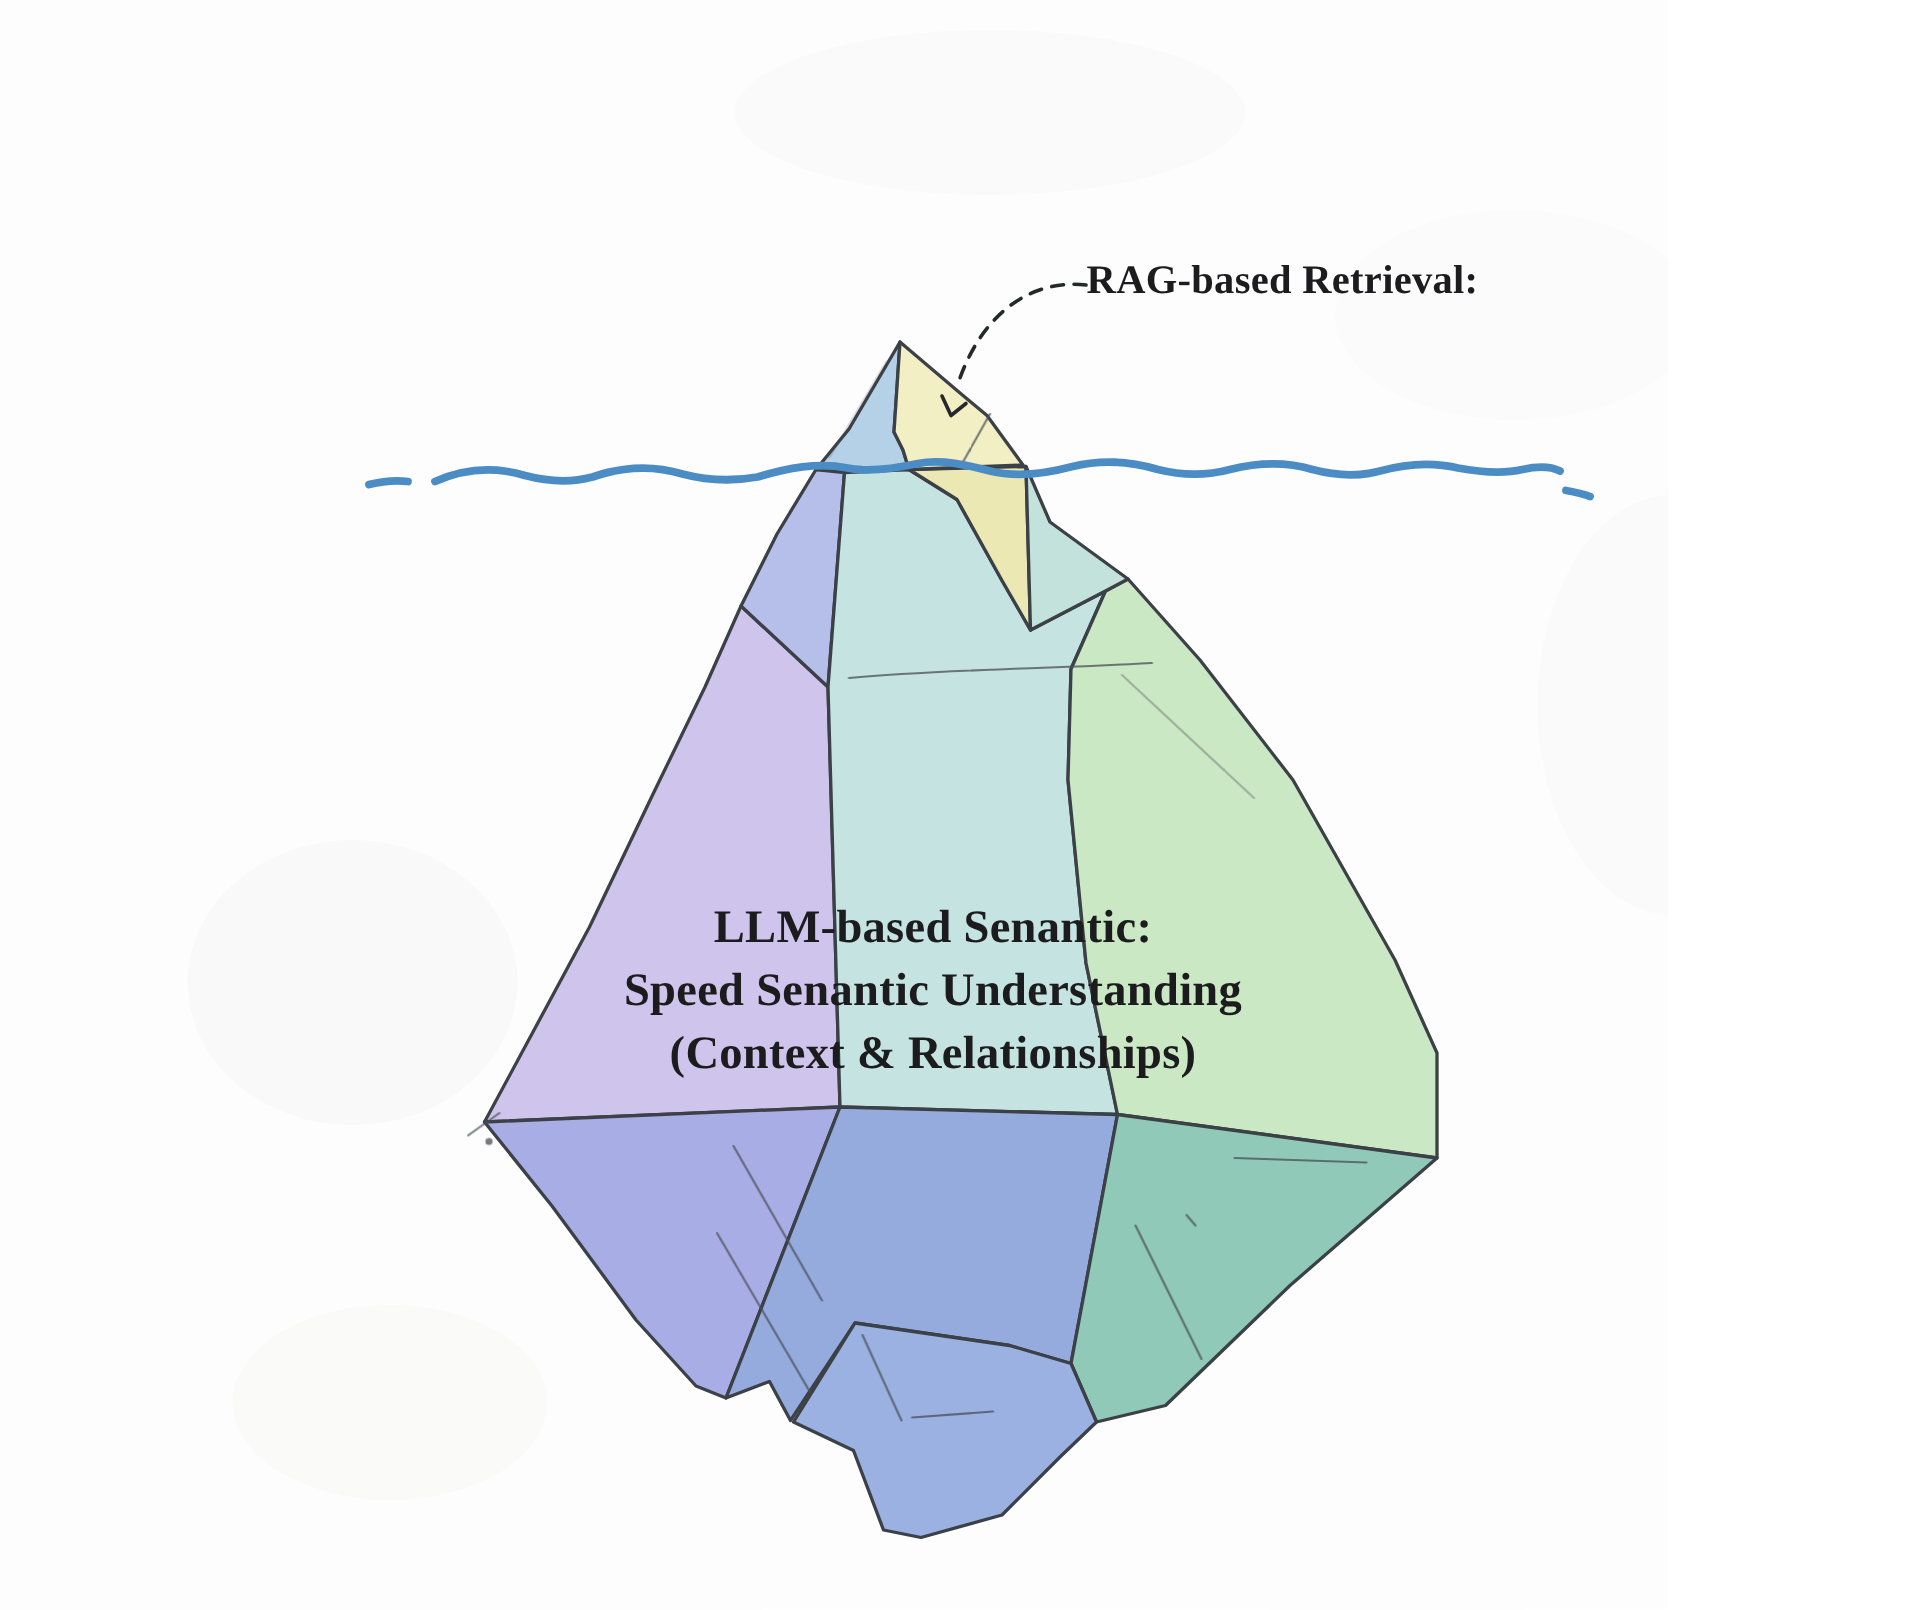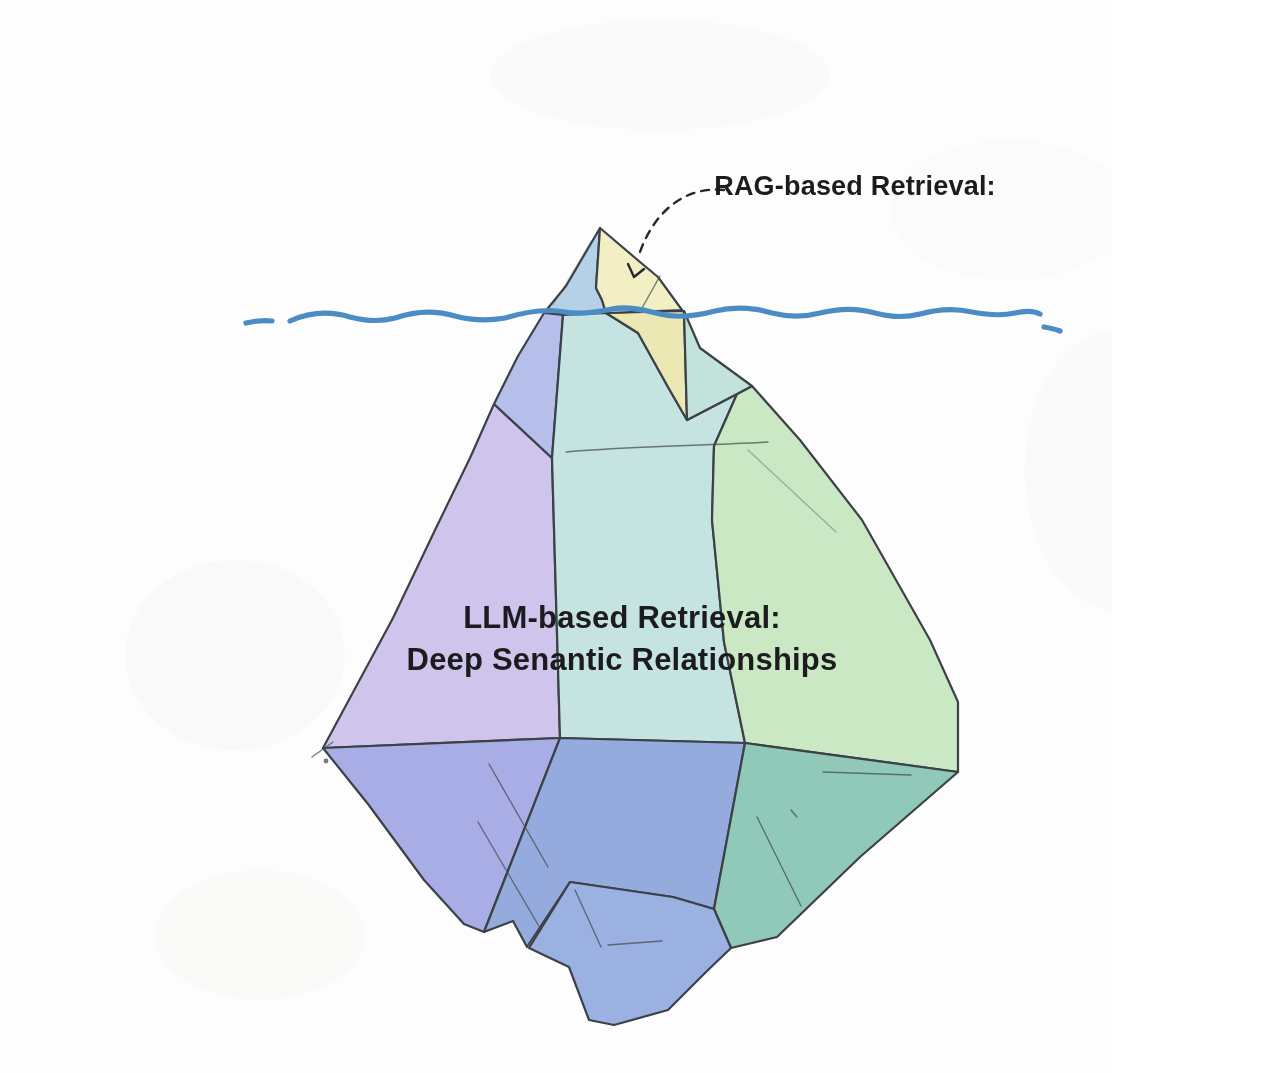--- a/index.html
+++ b/index.html
@@ -1,21 +1,21 @@
 <!DOCTYPE html>
 <html><head>
 <meta charset="utf-8">
 <style>
   html,body{margin:0;padding:0;background:#ffffff;}
   .stage{
     position:relative;
     width:1112px;height:1073px;
     background:#fdfdfd;
     overflow:hidden;
-    font-family:Liberation Sans, sans-serif;
+    font-family:Liberation Serif, serif;
   }
   .stage svg{position:absolute;left:0;top:0;}
   .label{
     position:absolute;
     text-align:center;
     font-weight:700;
     color:#1c1c1e;
     transform:translateX(-50%);
     white-space:nowrap;
   }
@@ -107,17 +107,18 @@
       <path stroke-dasharray="8 7" d="M724,190 C688,186 656,208 640,252"></path>
       <path d="M628,264 L634,277 M634,277 L644,269"></path>
     </g>
   </svg>
 
   <div class="label label-rag">
     <div>RAG-based Retrieval:</div>
   </div>
 
   <div class="label label-llm">
-    <div>LLM-based Retrieval:</div>
-    <div>Deep Senantic Relationships</div>
+    <div>LLM-based Senantic:</div>
+    <div>Speed Senantic Understanding</div>
+    <div>(Context &amp; Relationships)</div>
   </div>
 
 </div>
 
 </body></html>

